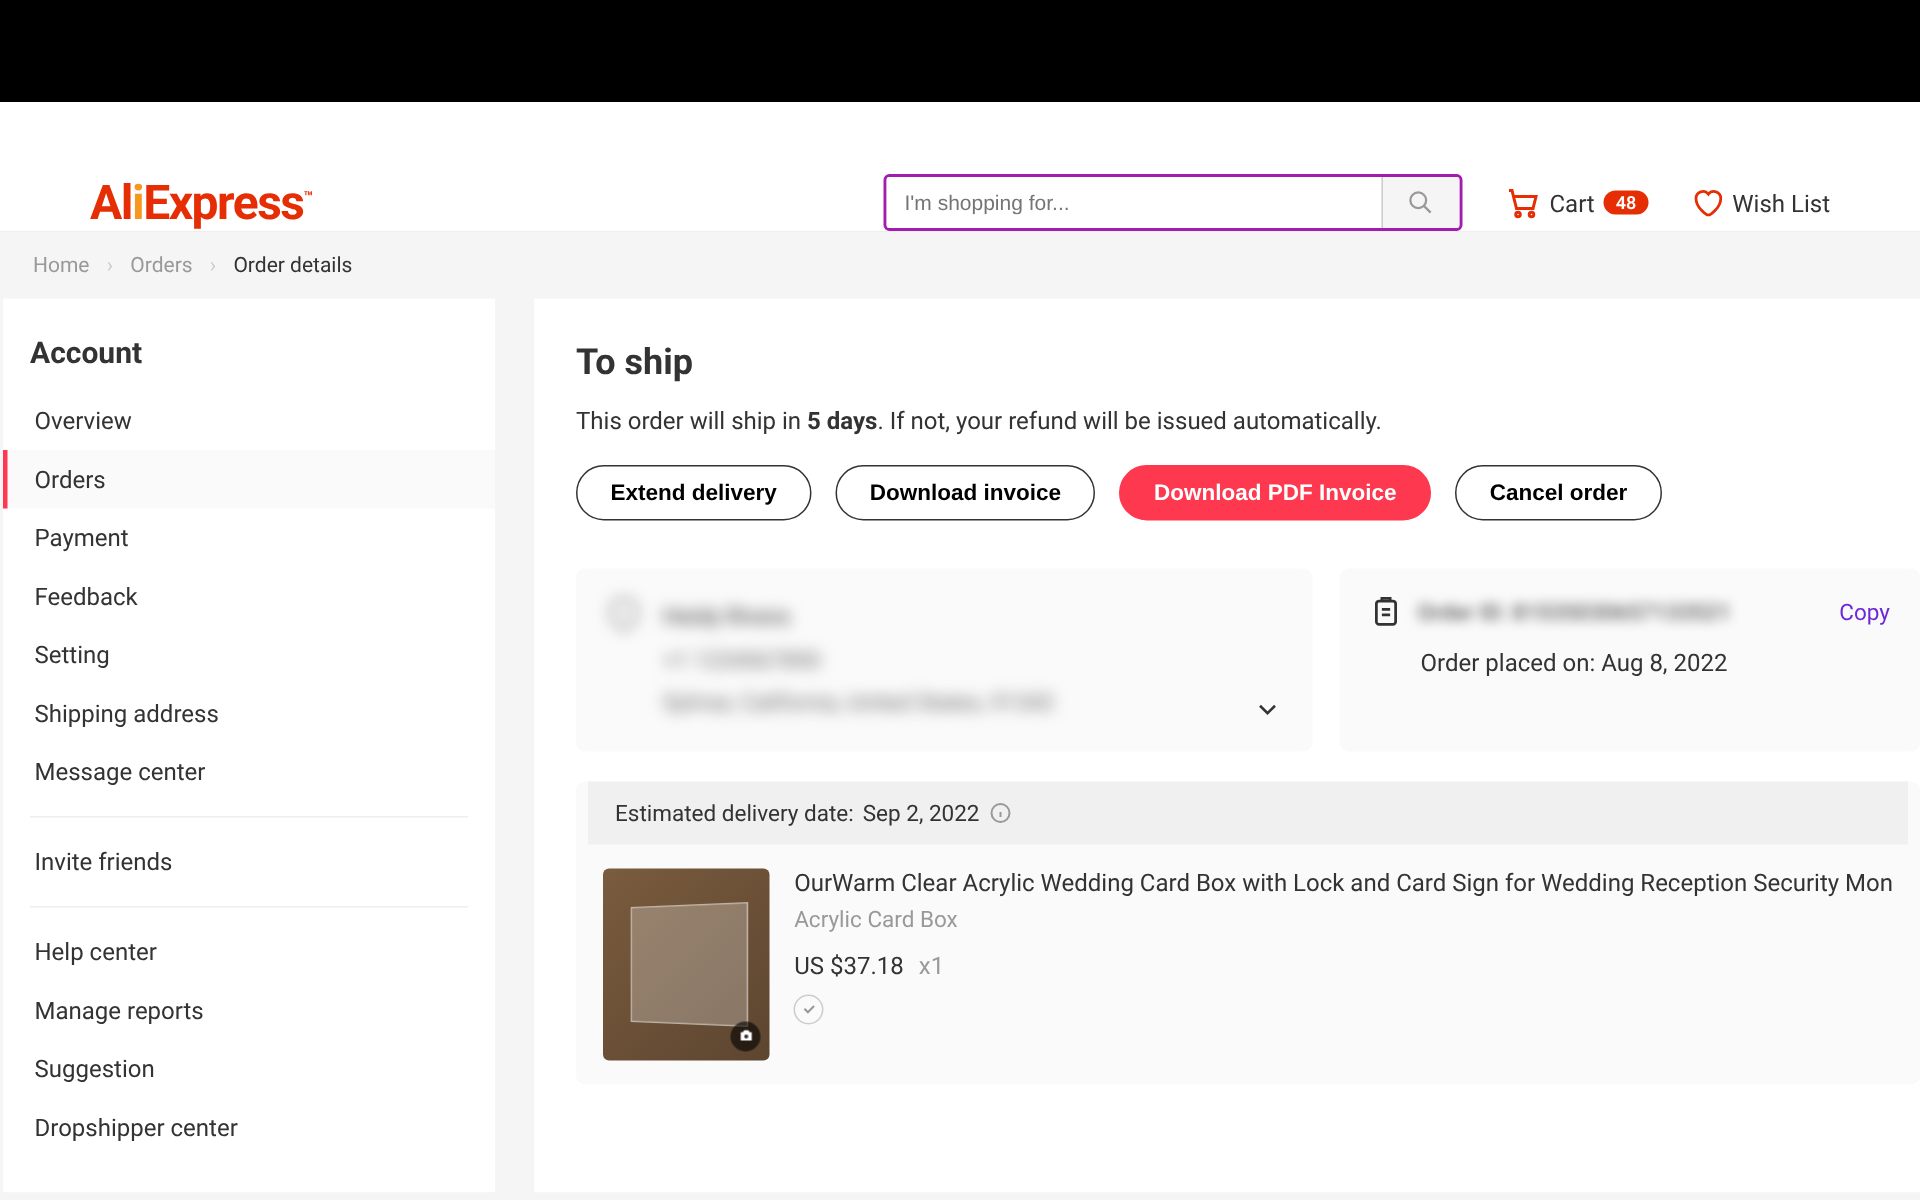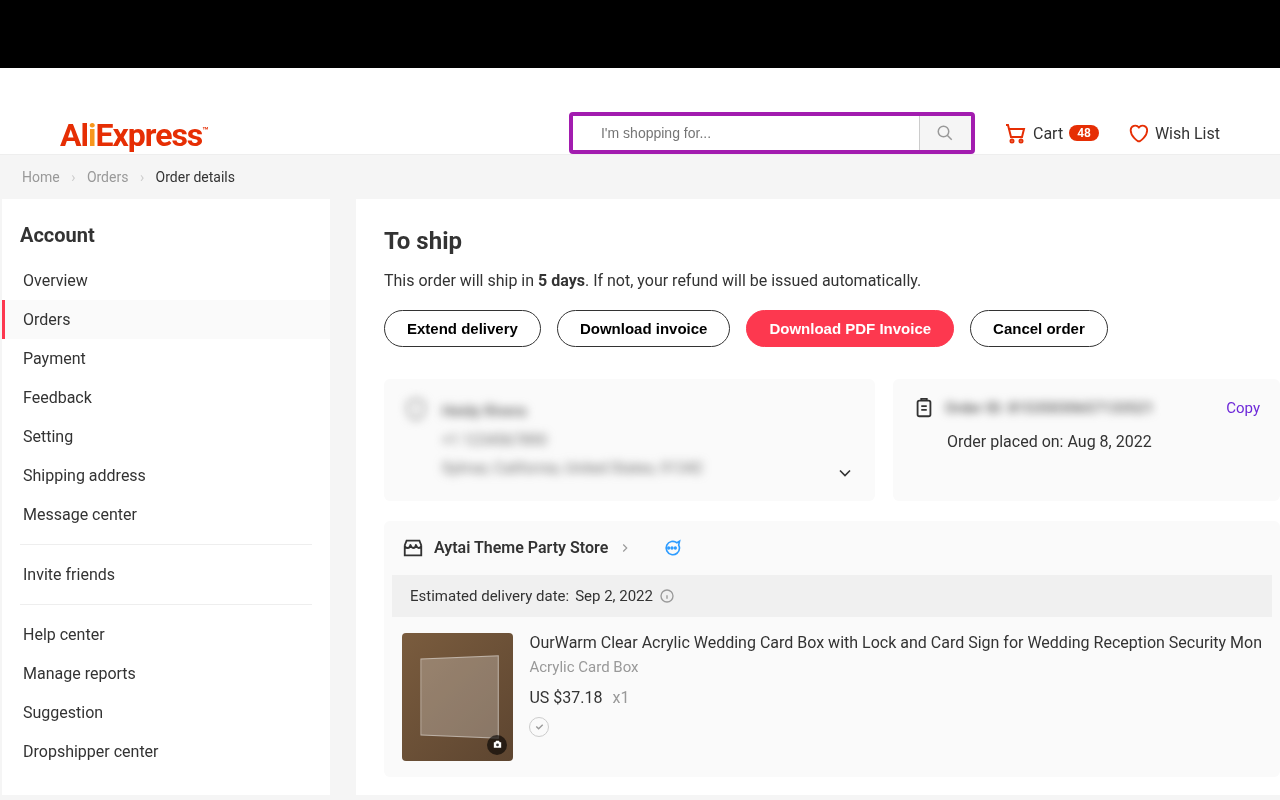--- a/index.html
+++ b/index.html
@@ -3,21 +3,21 @@
 <meta charset="utf-8">
 <style>
 * { box-sizing: border-box; margin: 0; padding: 0; }
 body { font-family: -apple-system, BlinkMacSystemFont, "Segoe UI", Roboto, Arial, sans-serif; background: #f5f5f5; color: #333; }
 .topbar { background: #000; height: 68px; width: 100%; }
 .header { background: #fff; height: 87px; display: flex; align-items: flex-end; padding: 0 60px 0 60px; border-bottom: 1px solid #eee; }
 .logo { color: #e62e04; font-size: 32px; font-weight: 700; letter-spacing: -1px; }
 .logo-i { color: #f7971e; }
 .logo-tm { font-size: 10px; vertical-align: super; color: #e62e04; }
 .search-wrap { margin-left: auto; display: flex; align-items: center; }
-.search-box { display: flex; border: 4px solid #a21caf; border-radius: 4px; overflow: hidden; padding-left: 16px; }
+.search-box { display: flex; border: 2px solid #a21caf; border-radius: 4px; overflow: hidden; }
 .search-input { width: 330px; height: 34px; border: none; padding: 0 12px; font-size: 14px; outline: none; }
 .search-btn { width: 52px; height: 34px; background: #f5f5f5; border: none; border-left: 1px solid #ccc; cursor: pointer; display: flex; align-items: center; justify-content: center; }
 .cart { display: flex; align-items: center; margin-left: 28px; cursor: pointer; gap: 6px; }
 .cart-badge { background: #e62e04; color: #fff; font-size: 12px; padding: 1px 8px; border-radius: 10px; font-weight: 600; }
 .wishlist { display: flex; align-items: center; margin-left: 28px; cursor: pointer; gap: 6px; }
 .breadcrumb { padding: 14px 22px; font-size: 14px; color: #999; background: #f5f5f5; }
 .breadcrumb a { color: #999; text-decoration: none; }
 .breadcrumb .sep { margin: 0 8px; color: #ccc; }
 .breadcrumb .current { color: #333; }
 .layout { display: flex; gap: 26px; padding: 0 0 0 2px; }
@@ -166,37 +166,20 @@
           <span class="order-id-blur">Order ID: 81535030657133521</span>
           <span class="copy-link">Copy</span>
         </div>
         <div class="order-meta">
           <div>Order placed on: Aug 8, 2022</div>
         </div>
       </div>
     </div>
 
     <div class="store-sec">
-      <div class="store-hdr">
-        <svg width="22" height="22" viewBox="0 0 24 24" fill="none" stroke="#333" stroke-width="2">
-            <path d="M3 9l2-5h14l2 5M3 9v11h18V9M3 9c0 1.5 1 3 3 3s3-1.5 3-3 1 3 3 3 3-1.5 3-3 1 3 3 3 3-1.5 3-3"></path>
-          </svg>
-        <span>Aytai Theme Party Store</span>
-        <svg width="14" height="14" viewBox="0 0 24 24" fill="none" stroke="#999" stroke-width="2">
-            <polyline points="9 6 15 12 9 18"></polyline>
-          </svg>
-        <span class="store-chat">
-          <svg width="20" height="20" viewBox="0 0 24 24" fill="none" stroke="#2e9cff" stroke-width="2">
-              <path d="M21 12a8 8 0 1 1-3-6.2L21 4l-1 4.5A8 8 0 0 1 21 12z"></path>
-              <circle cx="8" cy="12" r="1" fill="#2e9cff"></circle>
-              <circle cx="12" cy="12" r="1" fill="#2e9cff"></circle>
-              <circle cx="16" cy="12" r="1" fill="#2e9cff"></circle>
-            </svg>
-        </span>
-      </div>
       <div class="delivery-row">
         <span>Estimated delivery date: </span>
           <span>Sep 2, 2022</span>
         <svg width="16" height="16" viewBox="0 0 24 24" fill="none" stroke="#999" stroke-width="2">
             <circle cx="12" cy="12" r="9"></circle>
             <path d="M12 8v.01M12 11v5"></path>
           </svg>
       </div>
       <div class="product-row">
         <div class="prod-img">

